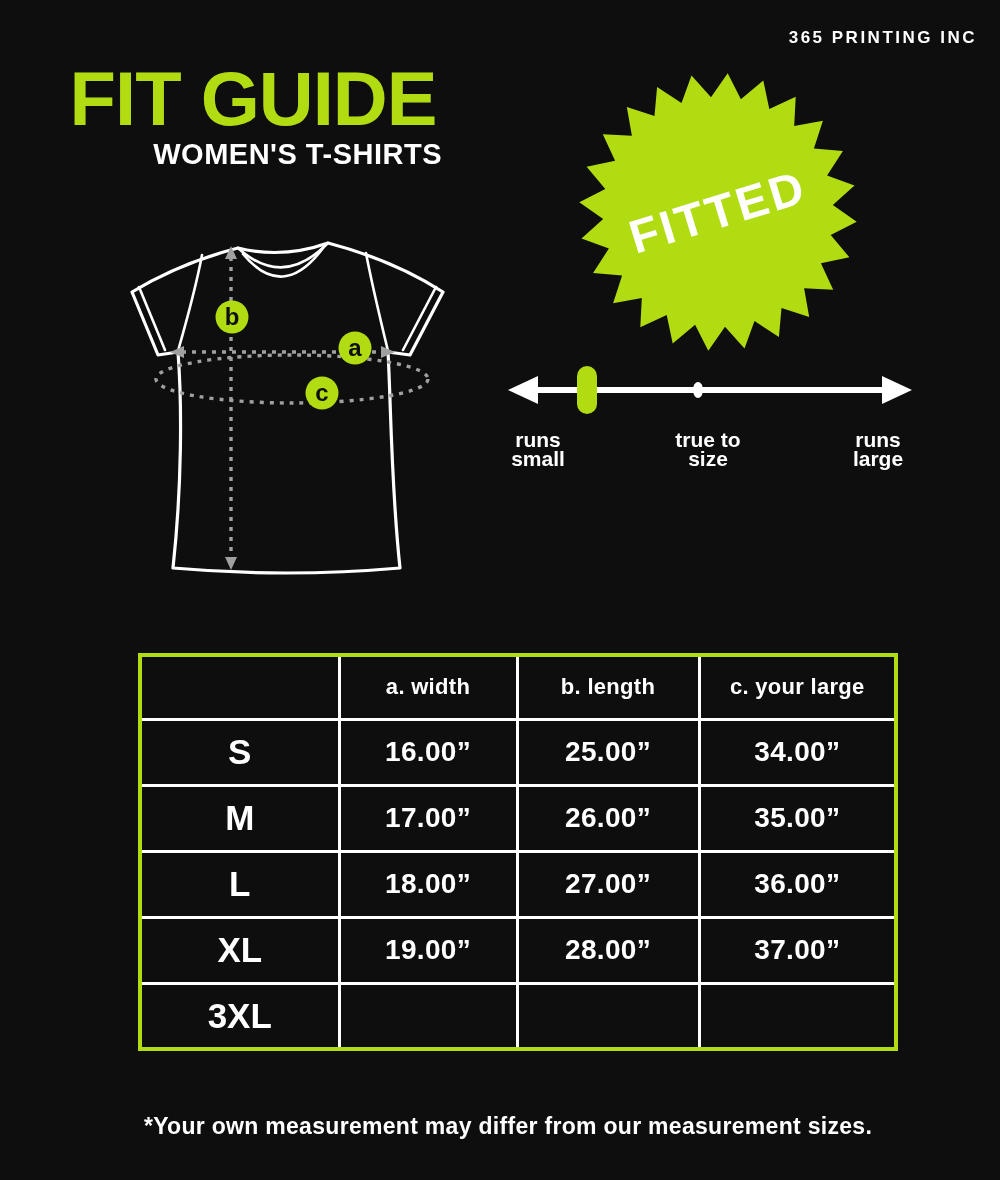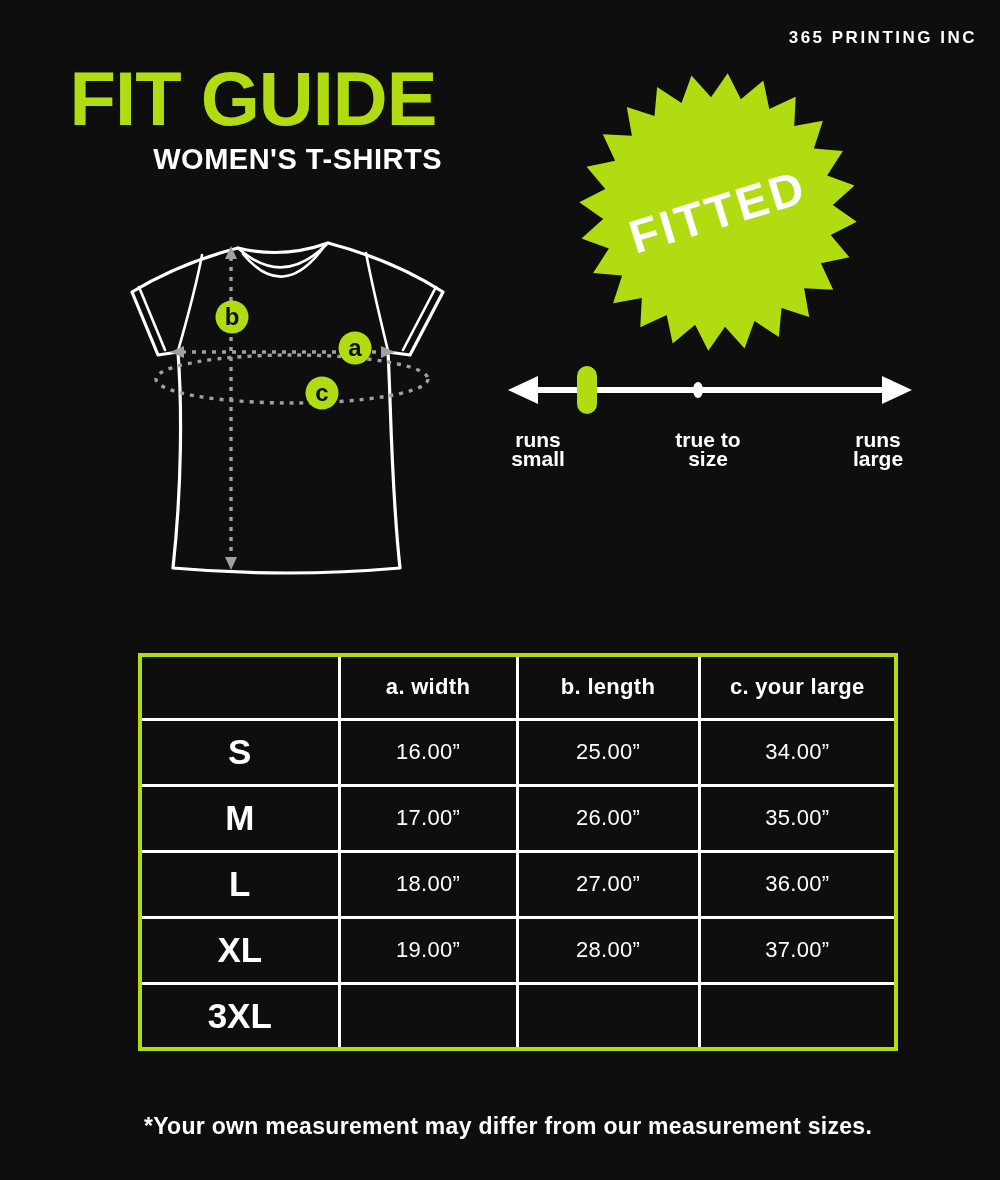--- a/index.html
+++ b/index.html
@@ -16,21 +16,21 @@
   .brand{
     position:absolute;top:28px;right:23px;
     font-size:17px;font-weight:bold;letter-spacing:2.5px;color:var(--white);
   }
   .title-block{position:absolute;left:64px;top:60px;width:378px;}
   .title{
     margin:0;font-size:76px;font-weight:bold;line-height:1.02;
     color:var(--green);letter-spacing:-1px;white-space:nowrap;text-align:center;
   }
   .subtitle{
-    text-align:right;font-size:29px;font-weight:bold;margin-top:5px;letter-spacing:0.5px;
+    text-align:right;font-size:29px;font-weight:bold;letter-spacing:0.5px;
   }
   .tshirt{position:absolute;left:120px;top:225px;width:380px;height:360px;}
   .badge{position:absolute;left:578px;top:72px;width:280px;height:280px;}
   .scale{position:absolute;left:500px;top:348px;width:420px;height:150px;}
   .scale svg{display:block;}
   .scale-label{
     position:absolute;top:82px;transform:translateX(-50%);
     text-align:center;font-size:21px;font-weight:bold;line-height:19px;white-space:pre-line;
   }
   .scale-label.l1{left:38px;}
@@ -42,21 +42,21 @@
     border:4px solid var(--green);
     margin-top:15px;
   }
   .size-table th,.size-table td{
     border:3px solid var(--white);text-align:center;vertical-align:middle;
     color:var(--white);padding:0;
   }
   .size-table thead tr{height:64px;}
   .size-table tbody tr{height:66px;}
   .size-table thead th{font-size:22px;font-weight:bold;letter-spacing:0.3px;}
-  .size-table td{font-size:22px;font-weight:normal;letter-spacing:0.3px;}
+  .size-table td{font-size:28px;font-weight:bold;letter-spacing:0.3px;}
   .size-table td.size-cell{font-size:35px;font-weight:bold;letter-spacing:0;}
   .footnote{
     position:absolute;left:130px;top:1113px;width:756px;text-align:center;
     font-size:23px;font-weight:bold;letter-spacing:0.3px;
   }
 </style>
 </head>
 <body>
 
 <div class="canvas">

